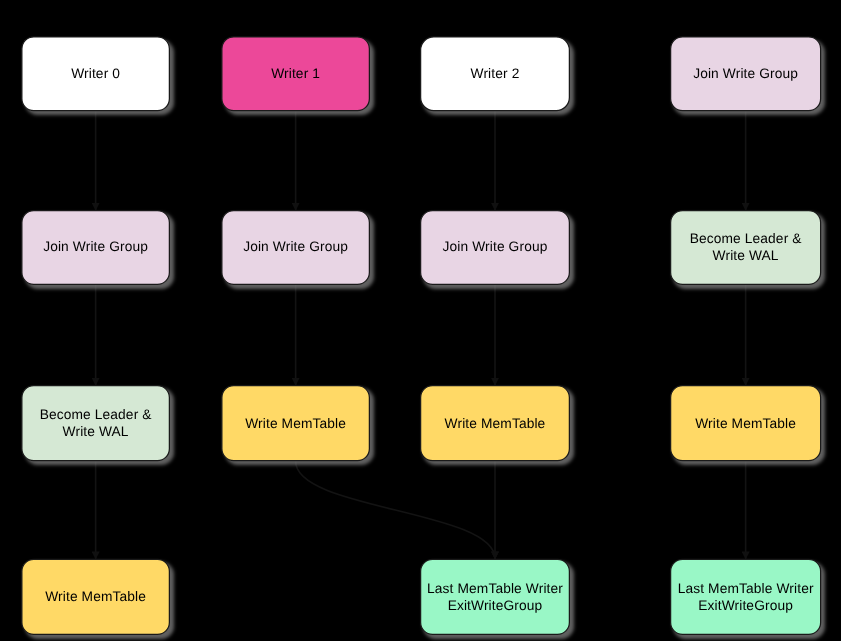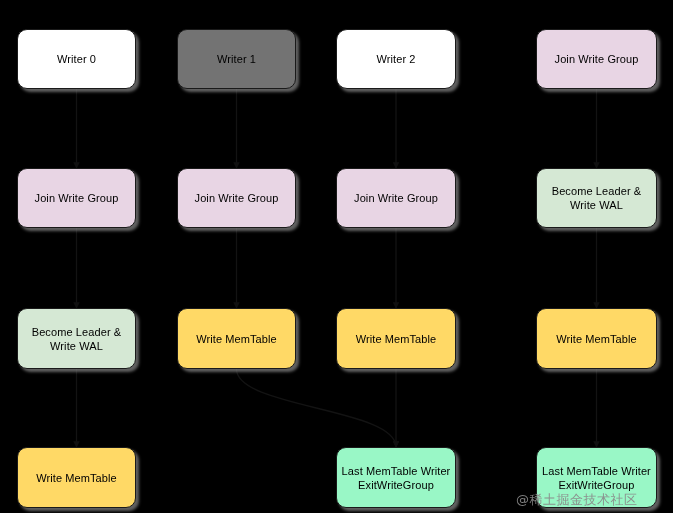--- a/index.html
+++ b/index.html
@@ -84,33 +84,32 @@
       <path d="M 236.5 216 C 236.5 256, 236.5 256, 236.5 296" stroke="#131313" stroke-width="1.3" fill="none" marker-end="url(#arrow)"></path>
       <path d="M 396 216 C 396 256, 396 256, 396 296" stroke="#131313" stroke-width="1.3" fill="none" marker-end="url(#arrow)"></path>
       <path d="M 596.5 216 C 596.5 256, 596.5 256, 596.5 296" stroke="#131313" stroke-width="1.3" fill="none" marker-end="url(#arrow)"></path>
       <path d="M 76.5 357 C 76.5 396, 76.5 396, 76.5 435" stroke="#131313" stroke-width="1.3" fill="none" marker-end="url(#arrow)"></path>
       <path d="M 396 357 C 396 396, 396 396, 396 435" stroke="#131313" stroke-width="1.3" fill="none" marker-end="url(#arrow)"></path>
       <path d="M 596.5 357 C 596.5 396, 596.5 396, 596.5 435" stroke="#131313" stroke-width="1.3" fill="none" marker-end="url(#arrow)"></path>
       <path d="M 236.5 357 C 236.5 396, 396 396, 396 435" stroke="#131313" stroke-width="1.3" fill="none" marker-end="url(#arrow)"></path>
     </svg>
   <div id="node-layer">
       <div class="node" style="left: 17px; top: 17px; width: 119px; height: 60px; background: rgb(255, 255, 255); border-color: rgb(26, 26, 26);"><span class="node-label">Writer 0</span></div>
-      <div class="node" style="left: 177px; top: 17px; width: 119px; height: 60px; background: #737373; border-color: rgb(26, 26, 26); justify-content: flex-end;"><span class="node-label">Writer 1</span></div>
+      <div class="node" style="left: 177px; top: 17px; width: 119px; height: 60px; background: #ec4899; border-color: rgb(26, 26, 26); justify-content: flex-end;"><span class="node-label">Writer 1</span></div>
       <div class="node" style="left: 336px; top: 17px; width: 120px; height: 60px; background: rgb(255, 255, 255); border-color: rgb(26, 26, 26); border-radius: 11px;"><span class="node-label">Writer 2</span></div>
       <div class="node" style="left: 536px; top: 17px; width: 121px; height: 60px; background: rgb(232, 213, 228); border-color: rgb(26, 26, 26);"><span class="node-label">Join Write Group</span></div>
       <div class="node" style="left: 17px; top: 156px; width: 119px; height: 60px; background: rgb(232, 213, 228); border-color: rgb(26, 26, 26);"><span class="node-label">Join Write Group</span></div>
       <div class="node" style="left: 177px; top: 156px; width: 119px; height: 60px; background: rgb(232, 213, 228); border-color: rgb(26, 26, 26);"><span class="node-label">Join Write Group</span></div>
       <div class="node" style="left: 336px; top: 156px; width: 120px; height: 60px; background: rgb(232, 213, 228); border-color: rgb(26, 26, 26);"><span class="node-label">Join Write Group</span></div>
       <div class="node" style="left: 536px; top: 156px; width: 121px; height: 60px; background: rgb(213, 232, 212); border-color: rgb(26, 26, 26);"><span class="node-label">Become Leader &amp;
 Write WAL</span></div>
       <div class="node" style="left: 17px; top: 296px; width: 119px; height: 61px; background: rgb(213, 232, 212); border-color: rgb(26, 26, 26);"><span class="node-label">Become Leader &amp;
 Write WAL</span></div>
       <div class="node" style="left: 177px; top: 296px; width: 119px; height: 61px; background: rgb(255, 217, 102); border-color: rgb(26, 26, 26);"><span class="node-label">Write MemTable</span></div>
       <div class="node" style="left: 336px; top: 296px; width: 120px; height: 61px; background: rgb(255, 217, 102); border-color: rgb(26, 26, 26);"><span class="node-label">Write MemTable</span></div>
       <div class="node" style="left: 536px; top: 296px; width: 121px; height: 61px; background: rgb(255, 217, 102); border-color: rgb(26, 26, 26);"><span class="node-label">Write MemTable</span></div>
       <div class="node" style="left: 17px; top: 435px; width: 119px; height: 61px; background: rgb(255, 217, 102); border-color: rgb(26, 26, 26);"><span class="node-label">Write MemTable</span></div>
       <div class="node" style="left: 336px; top: 435px; width: 120px; height: 61px; background: rgb(153, 247, 198); border-color: rgb(26, 26, 26);"><span class="node-label">Last MemTable Writer
 ExitWriteGroup</span></div>
       <div class="node" style="left: 536px; top: 435px; width: 121px; height: 61px; background: rgb(153, 247, 198); border-color: rgb(26, 26, 26);"><span class="node-label">Last MemTable Writer
 ExitWriteGroup</span></div>
     </div>
-  <div class="watermark" id="watermark" style="left: 516px; top: 479px;">@稀土掘金技术社区</div>
 </div>
 
 </body></html>

